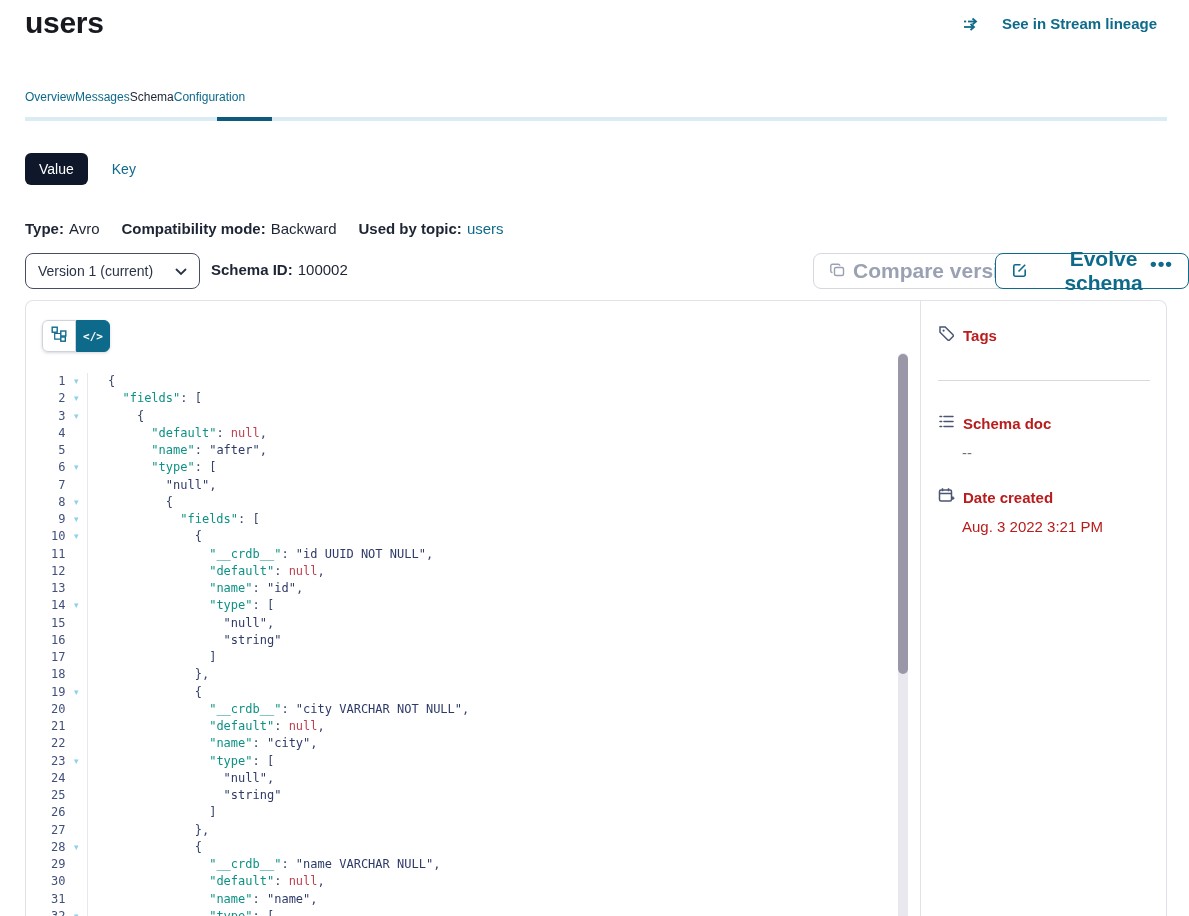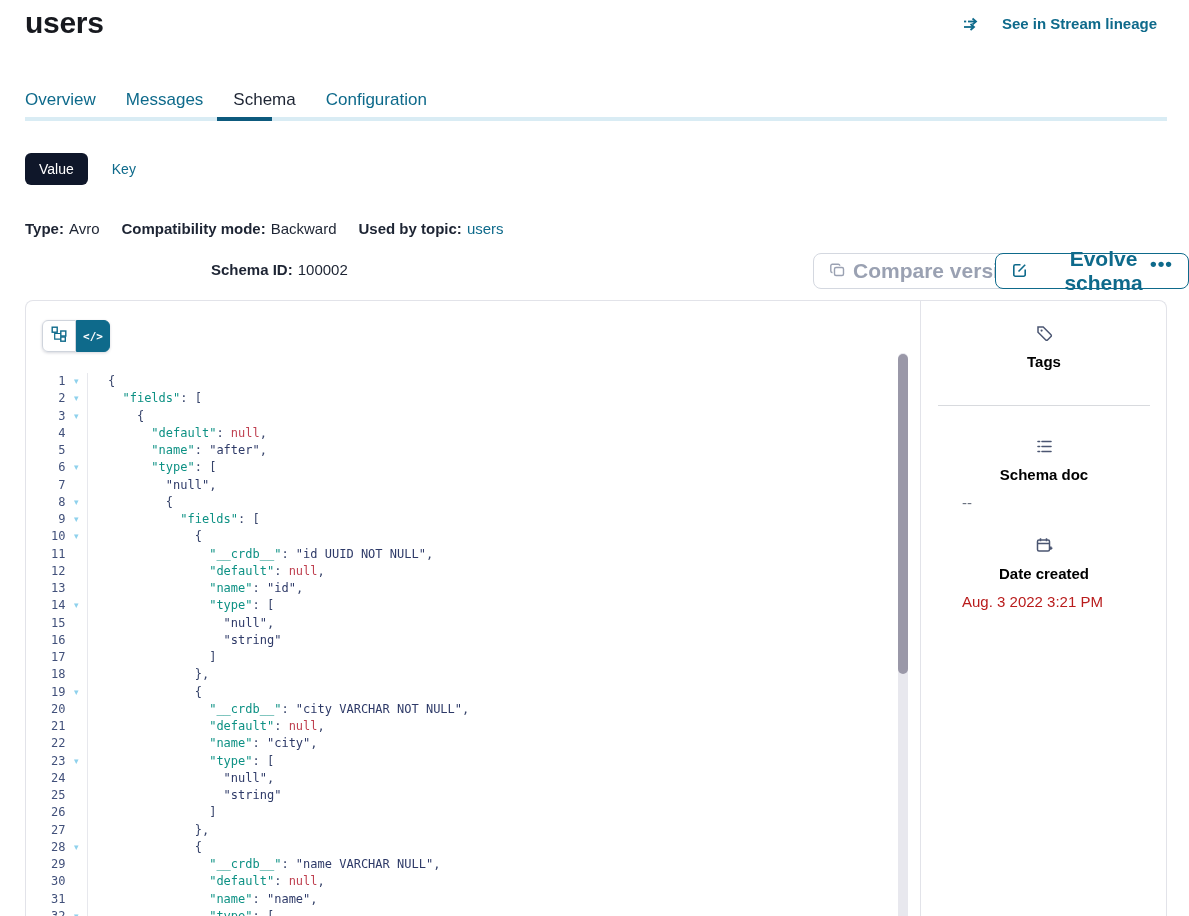--- a/index.html
+++ b/index.html
@@ -7,21 +7,21 @@
     font-family:"Liberation Sans", sans-serif; color:#1f2533; }
   body { position:relative; }
 
   
   .page-title { position:absolute; left:25px; top:6px; font-size:30px; font-weight:800; letter-spacing:-0.3px; color:#17191f; }
   .lineage-link { position:absolute; right:32px; top:15px; display:flex; align-items:center; gap:22px;
     color:#0e6a8b; font-size:15px; font-weight:700; cursor:pointer; }
   .lineage-link svg { display:block; }
 
   
-  .tabs { position:absolute; left:25px; top:90px; display:flex; gap:30px; font-size:17px; }
+  .tabs { position:absolute; left:25px; top:90px; display:flex; font-size:12px; }
   .tab { color:#0e6a8b; font-weight:500; cursor:pointer; }
   .tab.active { color:#1d2433; }
   .tabbar { position:absolute; left:25px; top:117px; width:1142px; height:4px; background:#d9ecf4; }
   .tabbar .active-seg { position:absolute; left:192px; top:0; width:55px; height:4px; background:#0d5a7d; }
 
   
   .vk-toggle { position:absolute; left:25px; top:153px; display:flex; align-items:center; }
   .vk-value { min-width:56px; height:32px; padding:0 14px; background:#0f172a; color:#fff; border:none;
     border-radius:6px; font-size:14px; font-family:inherit; cursor:pointer; }
   .vk-key { margin-left:24px; background:none; border:none; color:#0e6a8b; font-size:14px; font-family:inherit; cursor:pointer; }
@@ -63,21 +63,21 @@
   .cl-num { width:40px; text-align:right; color:#41507a; }
   .cl-arrow { width:22px; text-align:center; color:#8ed1ec; font-size:9px; font-family:"Liberation Sans", sans-serif; cursor:pointer; }
   .cl-code { padding-left:20px; }
   .tk-k { color:#0d9184; } .tk-s { color:#2e3a68; } .tk-p { color:#37446b; } .tk-u { color:#bf4050; }
 
   .scrollbar { position:absolute; left:872px; top:52px; bottom:0; width:10px; background:#e8e8ee; border-radius:5px; }
   .scroll-thumb { position:absolute; left:0; top:1px; width:10px; height:320px; background:#9a98a8; border-radius:5px; cursor:grab; }
 
   
   .sidebar { position:absolute; left:896px; right:0; top:0; bottom:0; padding:24px 16px 0 16px; }
-  .sb-header { display:flex; align-items:center; gap:8px; font-size:15px; font-weight:700; color:#000000;flex-direction:column; }
+  .sb-header { display:flex; align-items:center; gap:8px; font-size:15px; font-weight:700; color:#b91c1c; }
   .sb-header svg { flex:0 0 auto; color:#4b5672; }
   .tag-input { display:block; width:196px; margin:17px 0 0 24px; border:none; border-bottom:1.5px solid #414b66;
     padding:0 0 7px 0; font-size:15px; font-family:inherit; color:#2a3347; background:transparent; outline:none; }
   .tag-input::placeholder { color:#a9aebe; }
   .sb-divider { border:none; border-top:1px solid #d8dade; margin:35px 0 0 0; }
   .sb-sec-doc { margin-top:32px; }
   .sb-value { margin:11px 0 0 24px; font-size:15px; color:#6b7280; }
   .sb-sec-date { margin-top:26px; }
   .sb-date-value { margin:11px 0 0 24px; font-size:15px; color:#b91c1c; }
 </style>
@@ -114,20 +114,28 @@
   <button class="vk-key">Key</button>
 </div>
 
 <div class="meta-row">
   <span><span class="lbl">Type:</span><span>Avro</span></span>
   <span><span class="lbl">Compatibility mode:</span><span>Backward</span></span>
   <span><span class="lbl">Used by topic:</span><a>users</a></span>
 </div>
 
 <div class="controls">
+  <div class="version-select" role="combobox">
+    <span class="vs-label">Version 1 (current)</span>
+    <span>
+      <svg width="12" height="8" viewBox="0 0 12 8" fill="none" stroke="#2a3347" stroke-width="1.8" stroke-linecap="round">
+          <path d="M1.5 1.5 6 6l4.5-4.5"></path>
+        </svg>
+    </span>
+  </div>
   <div class="schema-id">
     <b>Schema ID:</b><span>100002</span>
   </div>
   <button class="btn btn-compare" disabled="">
     <span>
       <svg width="15" height="15" viewBox="0 0 15 15" fill="none" stroke="#9aa1b2" stroke-width="1.4">
         <rect x="4.5" y="4.5" width="9" height="8" rx="1.5"></rect>
           <path d="M2.5 9.5h-0.5A1.5 1.5 0 0 1 0.8 8V2.8A1.5 1.5 0 0 1 2.3 1.3h6A1.5 1.5 0 0 1 9.8 2.8"></path>
       </svg>
     </span>

